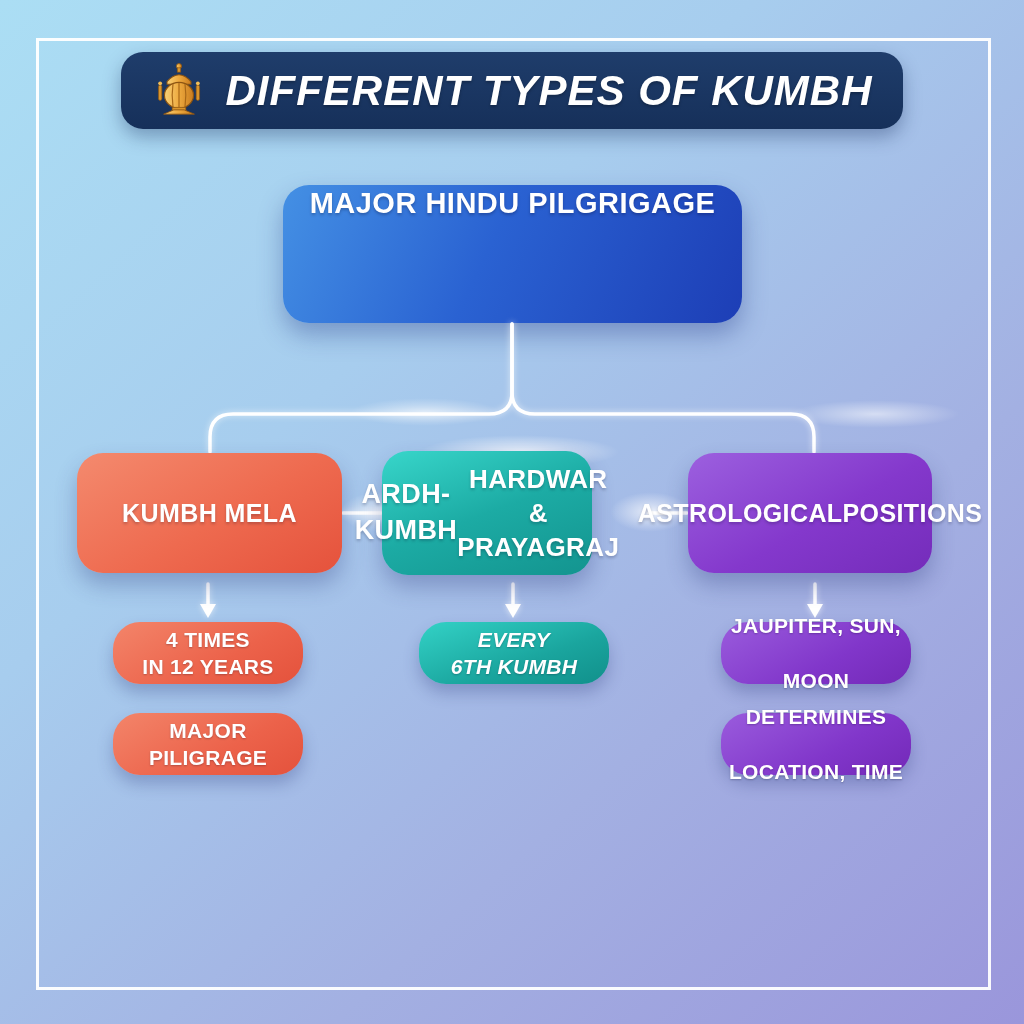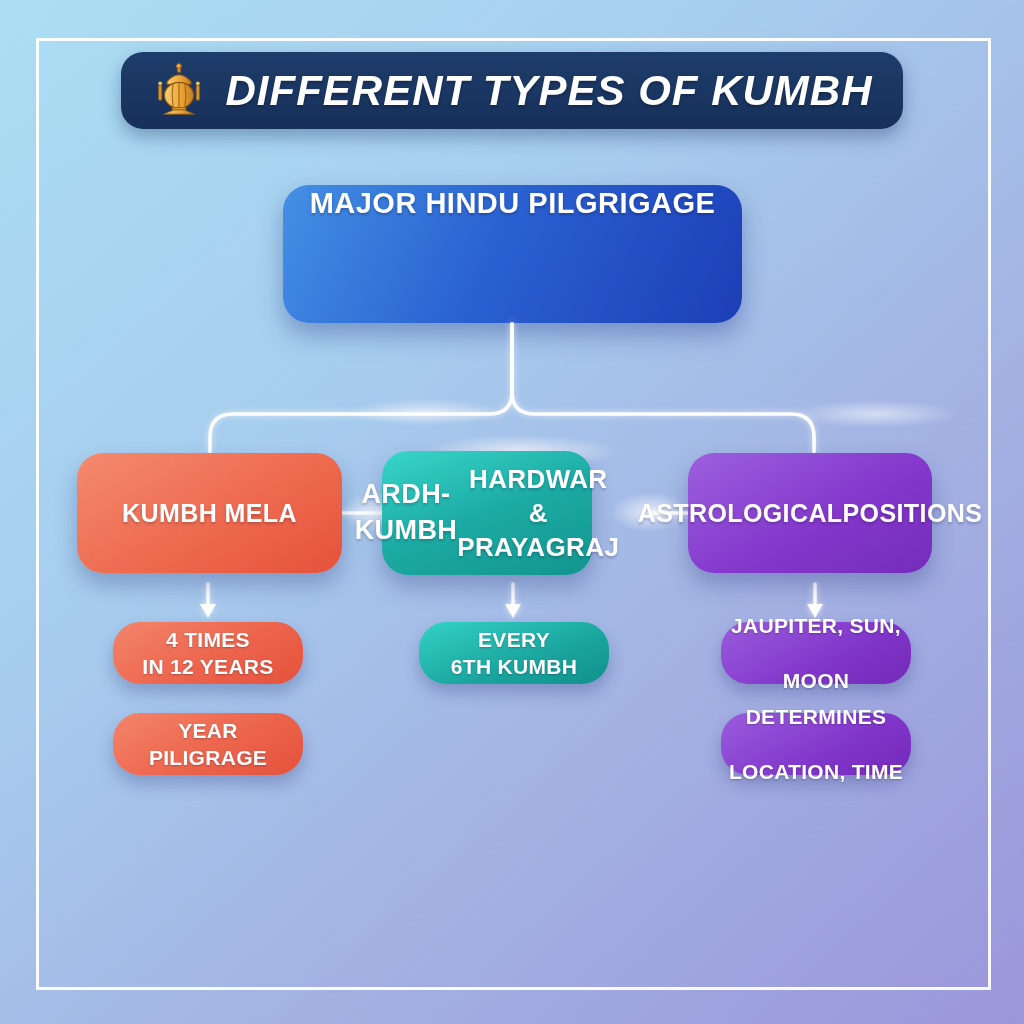--- a/index.html
+++ b/index.html
@@ -61,21 +61,21 @@
   .h-sm{font-size:26px;}
   
   .pill{
     position:absolute;width:190px;height:62px;border-radius:27px;
     display:flex;flex-direction:column;align-items:center;justify-content:center;
     box-shadow:0 9px 16px rgba(40,50,120,0.28);
   }
   .pill div{color:#fff;font-size:21px;font-weight:bold;letter-spacing:0.3px;line-height:1.3;
     text-shadow:0 1px 2px rgba(0,0,30,0.25);}
   .p-orange{background:linear-gradient(150deg,#f3856a 0%,#ec624a 60%,#e4523c 100%);}
-  .p-teal{background:linear-gradient(160deg,#33d2c6 0%,#1aa59e 60%,#11908b 100%);}
+  .p-teal{background:linear-gradient(160deg,#33d2c6 0%,#1aa59e 60%,#11908b 100%);font-style:italic;}
   .p-purple{background:linear-gradient(150deg,#9a5cdd 0%,#8136ca 60%,#7329b8 100%);gap:28px;}
   .col1{left:113px;}  .col2{left:419px;}  .col3{left:721px;}
   .row1{top:622px;}   .row2{top:713px;}
   
   .flare{position:absolute;pointer-events:none;
     background:radial-gradient(ellipse at center,rgba(255,255,255,0.9) 0%,rgba(255,255,255,0) 70%);}
   .f1{left:420px;top:435px;width:200px;height:34px;opacity:0.85;}
   .f2{left:350px;top:398px;width:150px;height:28px;opacity:0.6;}
   .f3{left:790px;top:400px;width:170px;height:28px;opacity:0.6;}
   .f4{left:340px;top:492px;width:80px;height:40px;opacity:0.8;}
@@ -159,21 +159,21 @@
   <section class="branch b-purple">
     <div class="h-lg txt-c">ASTROLOGICAL</div>
     <div class="h-lg txt-c">POSITIONS</div>
   </section>
 
   <div class="pill p-orange col1 row1">
     <div class="txt-c">4 TIMES</div>
     <div class="txt-c">IN 12 YEARS</div>
   </div>
   <div class="pill p-orange col1 row2">
-    <div class="txt-c">YEAR</div>
+    <div class="txt-c">MAJOR</div>
     <div class="txt-c">PILIGRAGE</div>
   </div>
 
   <div class="pill p-teal col2 row1">
     <div class="txt-c">EVERY</div>
     <div class="txt-c">6TH KUMBH</div>
   </div>
 
   <div class="pill p-purple col3 row1">
     <div class="txt-c">JAUPITER, SUN,</div>

